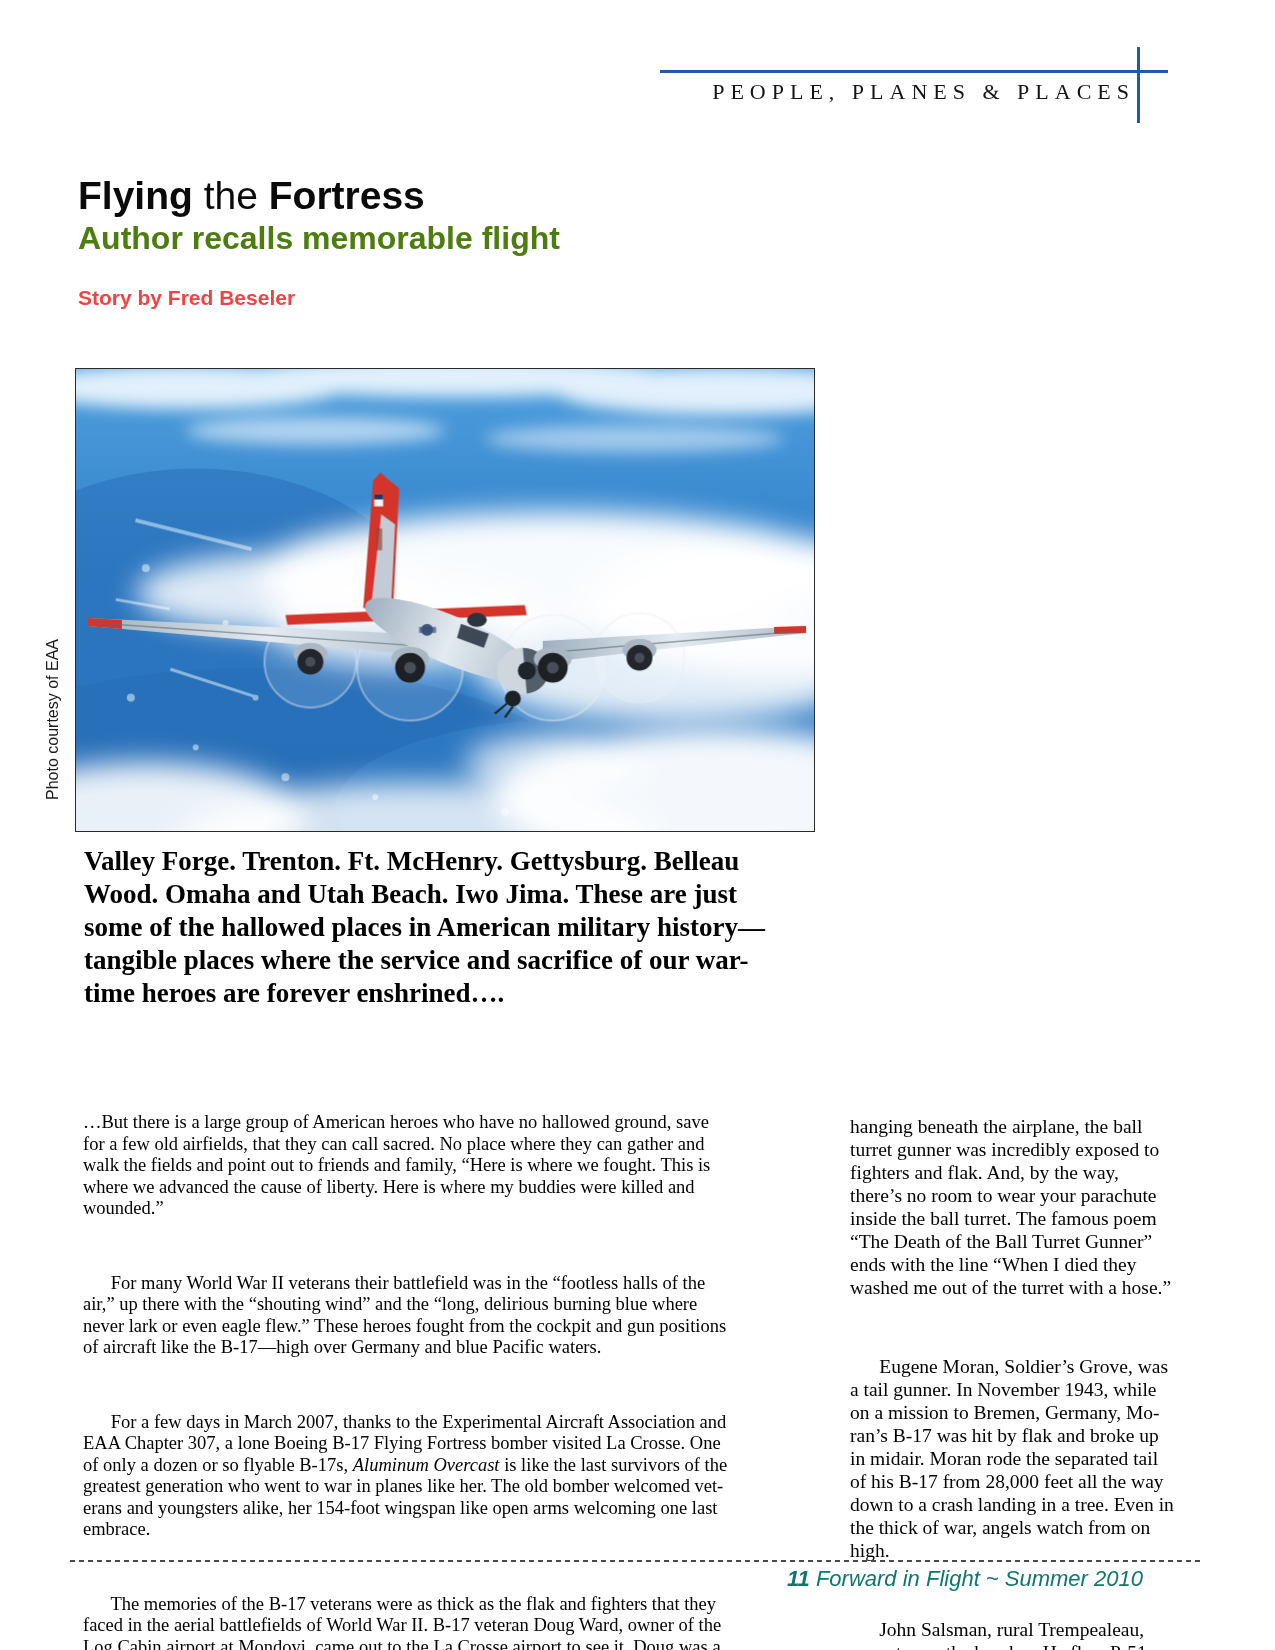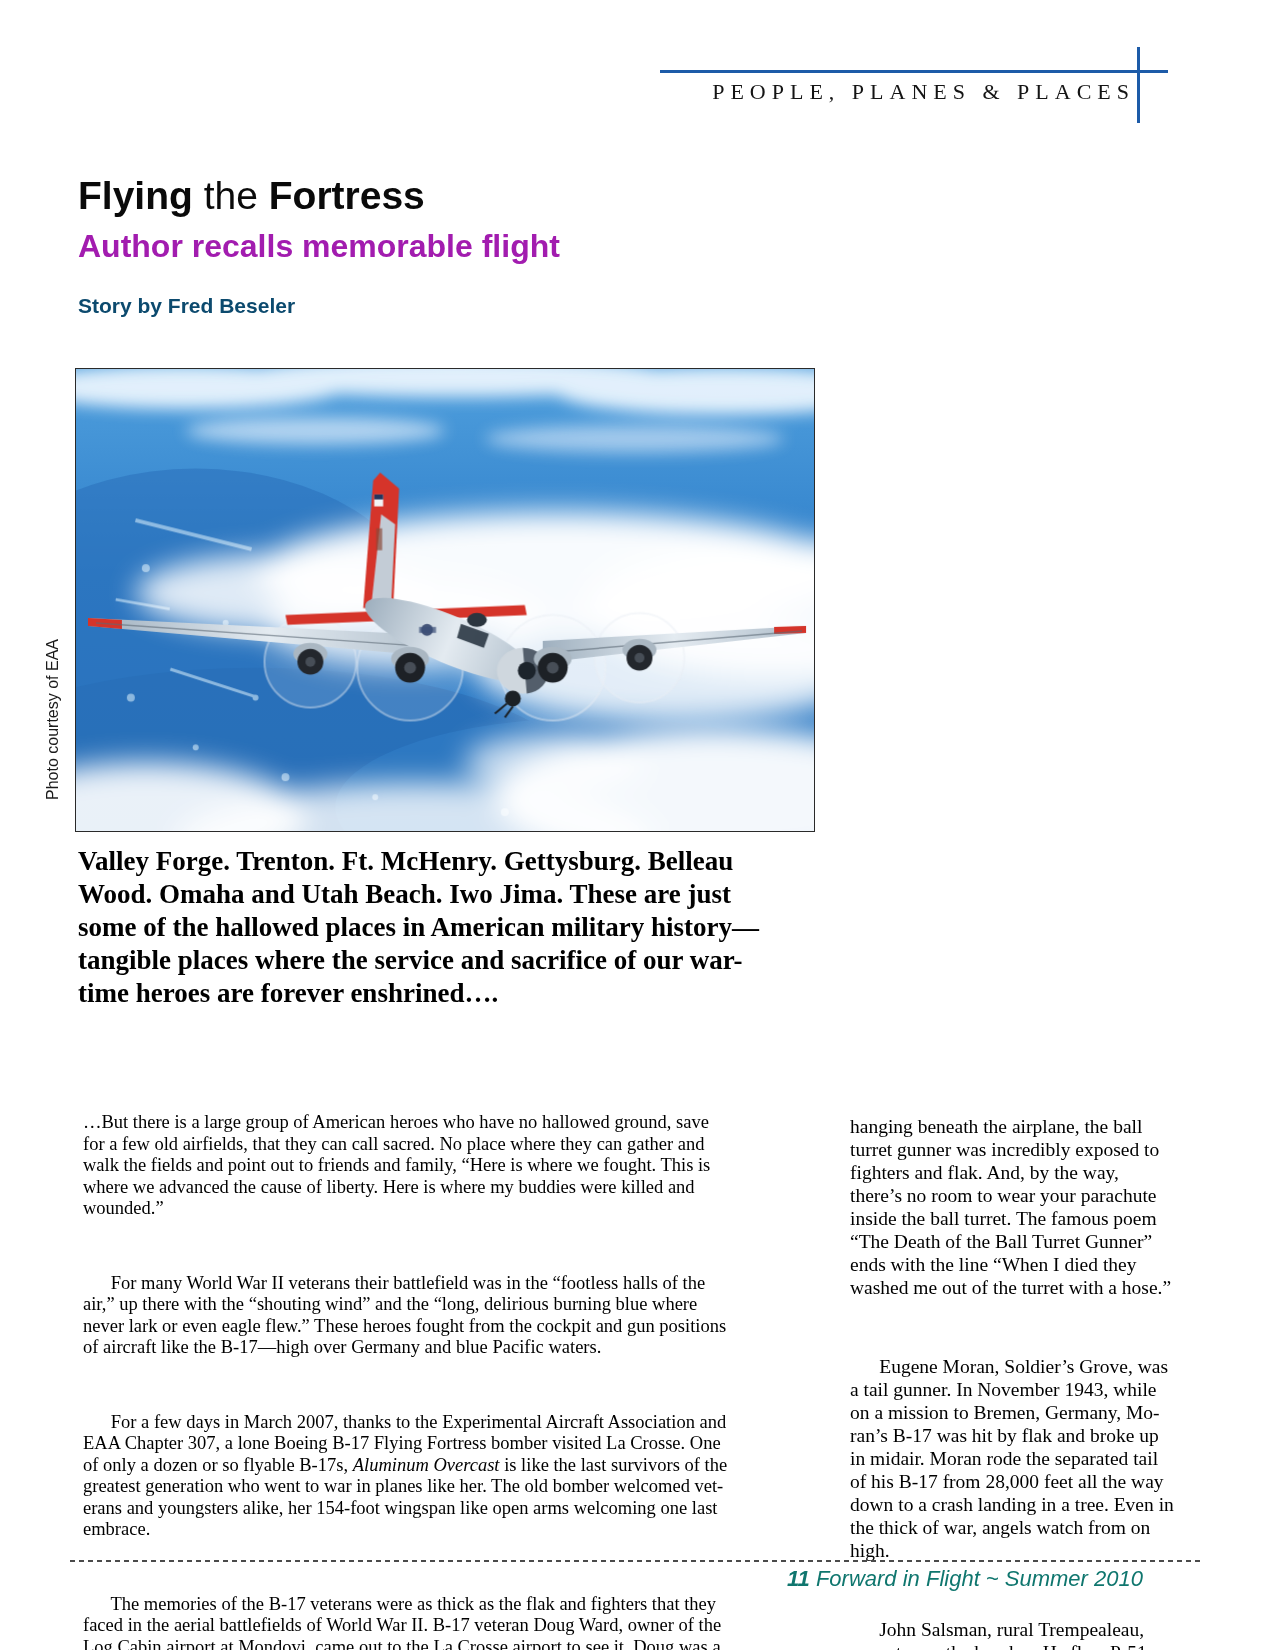--- a/index.html
+++ b/index.html
@@ -13,37 +13,37 @@
   .rule-v{position:absolute;top:47px;left:1137px;width:3px;height:76px;background:#1d5ba8;}
   .section-title{
     position:absolute;top:79px;right:140px;
     font-family:"Liberation Serif",serif;font-size:22px;letter-spacing:6px;
     color:#141414;white-space:nowrap;
   }
   
   .title-block{position:absolute;left:78px;top:176px;font-family:"Liberation Sans",sans-serif;}
   .title-line{font-size:39px;font-weight:bold;line-height:1.05;color:#0a0a0a;}
   .title-line .t-normal{font-weight:normal;}
-  .subtitle{font-size:32px;font-weight:bold;line-height:1.1;margin-top:12px;color:#a21caf;}
-  .byline{font-size:21px;font-weight:bold;margin-top:30px;color:#0c4a6e;}
+  .subtitle{font-size:32px;font-weight:bold;line-height:1.1;margin-top:4px;color:#4d7c0f;}
+  .byline{font-size:21px;font-weight:bold;margin-top:30px;color:#ef4444;}
   
   .photo{
     position:absolute;left:75px;top:368px;width:740px;height:464px;
     border:1px solid #2a2a2a;box-sizing:border-box;overflow:hidden;
   }
   .photo svg{display:block;width:100%;height:100%;}
   .photo-credit{
     position:absolute;left:44px;top:800px;
     transform:rotate(-90deg);transform-origin:0 0;
     font-family:"Liberation Sans",sans-serif;font-size:16px;color:#1a1a1a;
     white-space:nowrap;
   }
   
   .pull-quote{
-    position:absolute;left:78px;top:845px;
+    position:absolute;left:84px;top:845px;
     font-family:"Liberation Serif",serif;font-weight:bold;
     font-size:27px;line-height:33px;white-space:pre;color:#000;
   }
   
   .col{position:absolute;top:1064px;white-space:pre;}
   .col p{margin:5px;white-space:pre;}
   .col-left{left:78px;width:716px;font-size:18.5px;line-height:21.5px;}
   .col-right{left:845px;width:352px;font-size:19.5px;line-height:23px;}
   .col i{font-style:italic;}
   .col sup{font-size:0.62em;vertical-align:super;line-height:0;}

